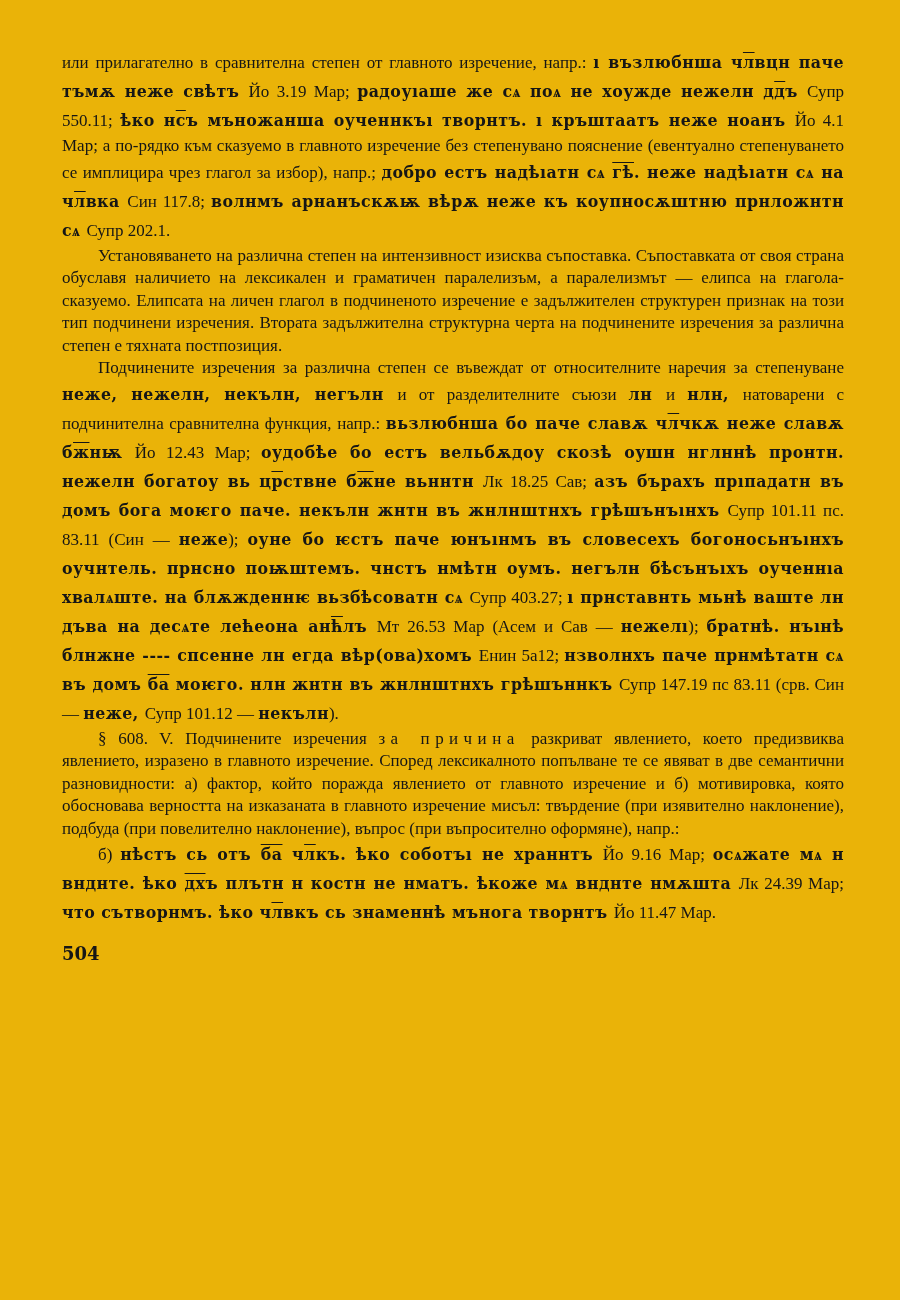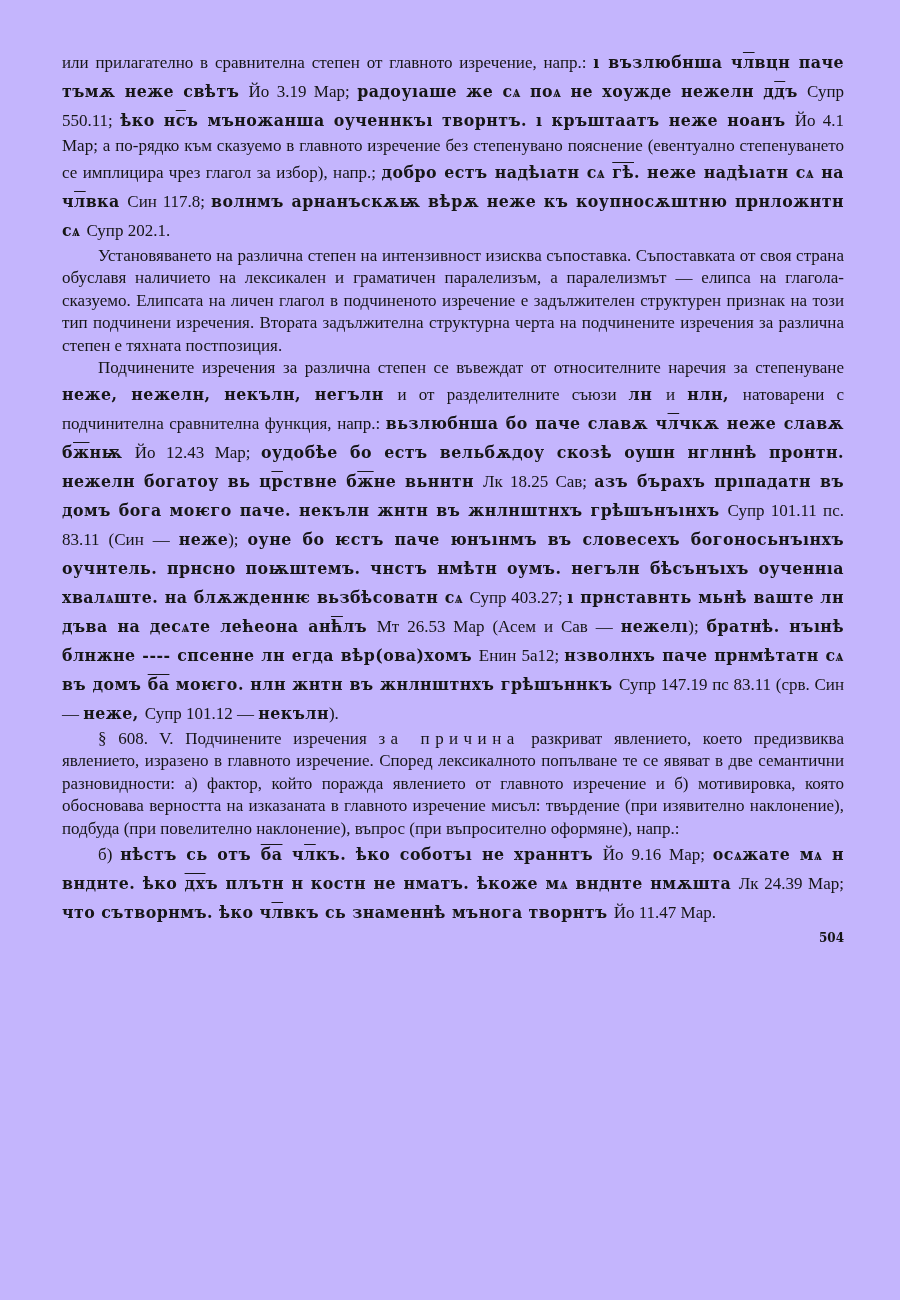--- a/index.html
+++ b/index.html
@@ -1,20 +1,20 @@
 <!DOCTYPE html>
 <html lang="bg"><head>
 <meta charset="utf-8">
 <style>
   html,body { margin:0; padding:0; background:#ffffff; }
   .page {
     position:relative;
     width:900px; height:1300px;
     margin:0 auto;
-    background:#c4b5fd;
+    background:#eab308;
     color:#141414;
     box-sizing:border-box;
     padding:48px 56px 0 62px;
     overflow:hidden;
   }
   .text-block { width:100%; }
   .para {
     margin:0;
     text-align:justify;
     font-family:"Liberation Serif", serif;
@@ -28,25 +28,25 @@
   .ocs {
     font-family:"DejaVu Serif", serif;
     font-weight:700;
     font-size:15.8px;
     line-height:29px;
     letter-spacing:0.03em;
   }
   .titlo { text-decoration:overline; }
   .sp { letter-spacing:0.32em; }
   .page-number {
-    text-align:right;
+    text-align:left;
     font-family:"DejaVu Serif", serif;
     font-weight:700;
-    font-size:12px;
-    margin-top:4px;
+    font-size:18px;
+    margin-top:16px;
     color:#161616;
   }
 </style>
 </head>
 <body>
 
 <div class="page">
   <div class="text-block">
       <p class="para"><span class="bg">или прилагателно в сравнителна степен от главното изречение, напр.: </span><span class="ocs">ı възлюбнша ч</span><span class="ocs titlo">л</span><span class="ocs">вцн паче тъмѫ неже свѣтъ </span><span class="bg">Йо 3.19 Мар; </span><span class="ocs">радоуıаше же сѧ поѧ не хоужде нежелн д</span><span class="ocs titlo">д</span><span class="ocs">ъ </span><span class="bg">Супр 550.11; </span><span class="ocs">ѣко н</span><span class="ocs titlo">с</span><span class="ocs">ъ мъножанша оученнкъı творнтъ. ı кръштаатъ неже ноанъ </span><span class="bg">Йо 4.1 Мар; а по-рядко към сказуемо в главното изречение без степенувано пояснение (евентуално степенуването се имплицира чрез глагол за избор), напр.; </span><span class="ocs">добро естъ надѣıатн сѧ </span><span class="ocs titlo">гѣ</span><span class="ocs">. неже надѣıатн сѧ на ч</span><span class="ocs titlo">л</span><span class="ocs">вка </span><span class="bg">Син 117.8; </span><span class="ocs">волнмъ арнанъскѫѭ вѣрѫ неже къ коупносѫштню прнложнтн сѧ </span><span class="bg">Супр 202.1.</span></p>
       <p class="para indent"><span class="bg">Установяването на различна степен на интензивност изисква съпоставка. Съпоставката от своя страна обуславя наличието на лексикален и граматичен паралелизъм, а паралелизмът — елипса на глагола-сказуемо. Елипсата на личен глагол в подчиненото изречение е задължителен структурен признак на този тип подчинени изречения. Втората задължителна структурна черта на подчинените изречения за различна степен е тяхната постпозиция.</span></p>

